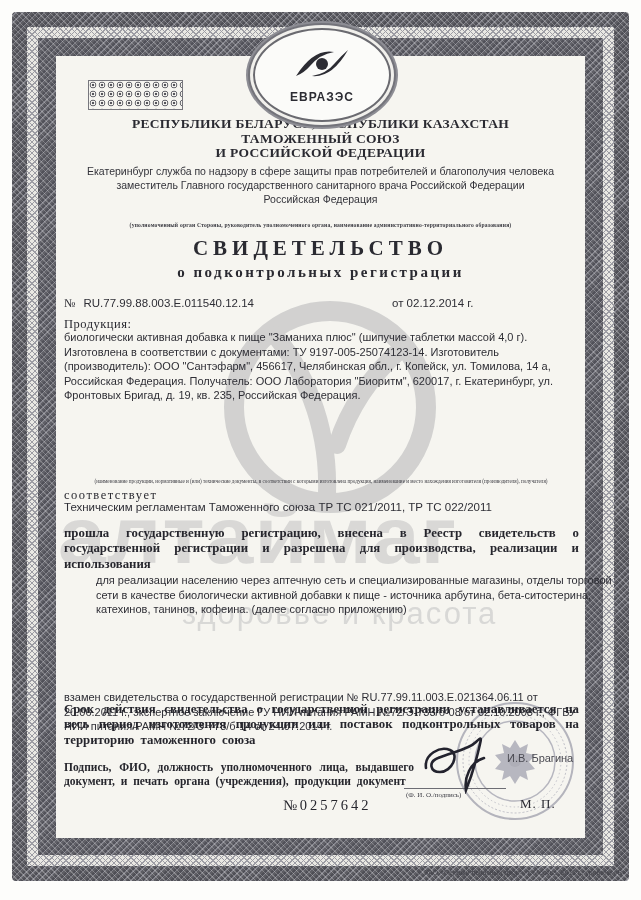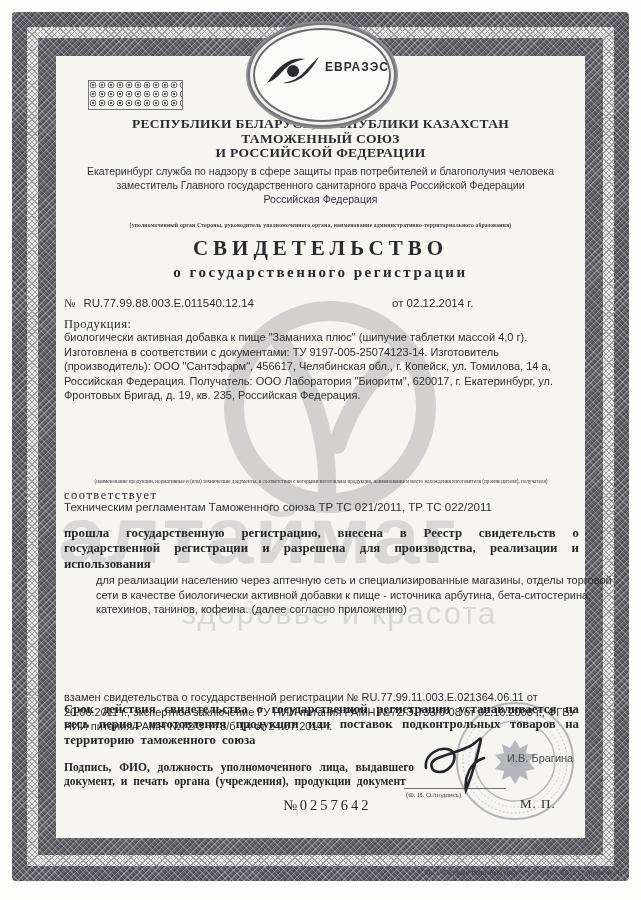--- a/index.html
+++ b/index.html
@@ -45,21 +45,21 @@
     font-family:"Liberation Sans",sans-serif;font-size:31px;color:#cccccc;
     opacity:.7;letter-spacing:2px;white-space:nowrap;
   }
 
   
   .logo-oval{
     position:absolute;left:253px;top:28px;width:134px;height:90px;z-index:4;
     background:#fbfbf9;border-radius:50%;
     border:2px solid #6a6a70;
     box-shadow:0 0 0 3px #f1f0ec, 0 0 0 5px #73737a, 0 0 0 7px #8d8d94;
-    display:flex;flex-direction:row;align-items:center;justify-content:flex-end;
+    display:flex;flex-direction:column;align-items:center;justify-content:flex-end;
   }
   .logo-emblem{margin-bottom:2px;}
   .logo-text{
     font-family:"Liberation Sans",sans-serif;font-weight:bold;font-size:12px;
     letter-spacing:1px;color:#2c2c33;margin-bottom:16px;
   }
   .dotblock{
     position:absolute;left:88px;top:80px;width:93px;height:28px;z-index:3;
     background:
       radial-gradient(circle 2px at 4px 4px, #55555c 0 1.2px, transparent 1.6px),
@@ -160,21 +160,21 @@
     <div>И РОССИЙСКОЙ ФЕДЕРАЦИИ</div>
   </div>
   <div class="tx center agency">
     <div>Екатеринбург служба по надзору в сфере защиты прав потребителей и благополучия человека</div>
     <div>заместитель Главного государственного санитарного врача Российской Федерации</div>
     <div>Российская Федерация</div>
   </div>
   <div class="tx center tiny-caption">(уполномоченный орган Стороны, руководитель уполномоченного органа, наименование административно-территориального образования)</div>
 
   <div class="tx center title-main">СВИДЕТЕЛЬСТВО</div>
-  <div class="tx center title-sub">о государственного регистрации</div>
+  <div class="tx center title-sub">о подконтрольных регистрации</div>
 
   <div class="tx numrow">
     <span class="no-label">№</span><span>RU.77.99.88.003.Е.011540.12.14</span>
     <span class="date">от 02.12.2014 г.</span>
   </div>
 
   <div class="tx prod-label">Продукция:</div>
   <div class="tx prod-text">биологически активная добавка к пище "Заманиха плюс" (шипучие таблетки массой 4,0 г). Изготовлена в соответствии с документами: ТУ 9197-005-25074123-14. Изготовитель (производитель): ООО "Сантэфарм", 456617, Челябинская обл., г. Копейск, ул. Томилова, 14 а, Российская Федерация.  Получатель: ООО Лаборатория "Биоритм", 620017, г. Екатеринбург, ул. Фронтовых Бригад, д. 19, кв. 235, Российская Федерация.</div>
   <div class="tx prod-caption">(наименование продукции, нормативные и (или) технические документы, в соответствии с которыми изготовлена продукция, наименование и место нахождения изготовителя (производителя), получателя)</div>
 

